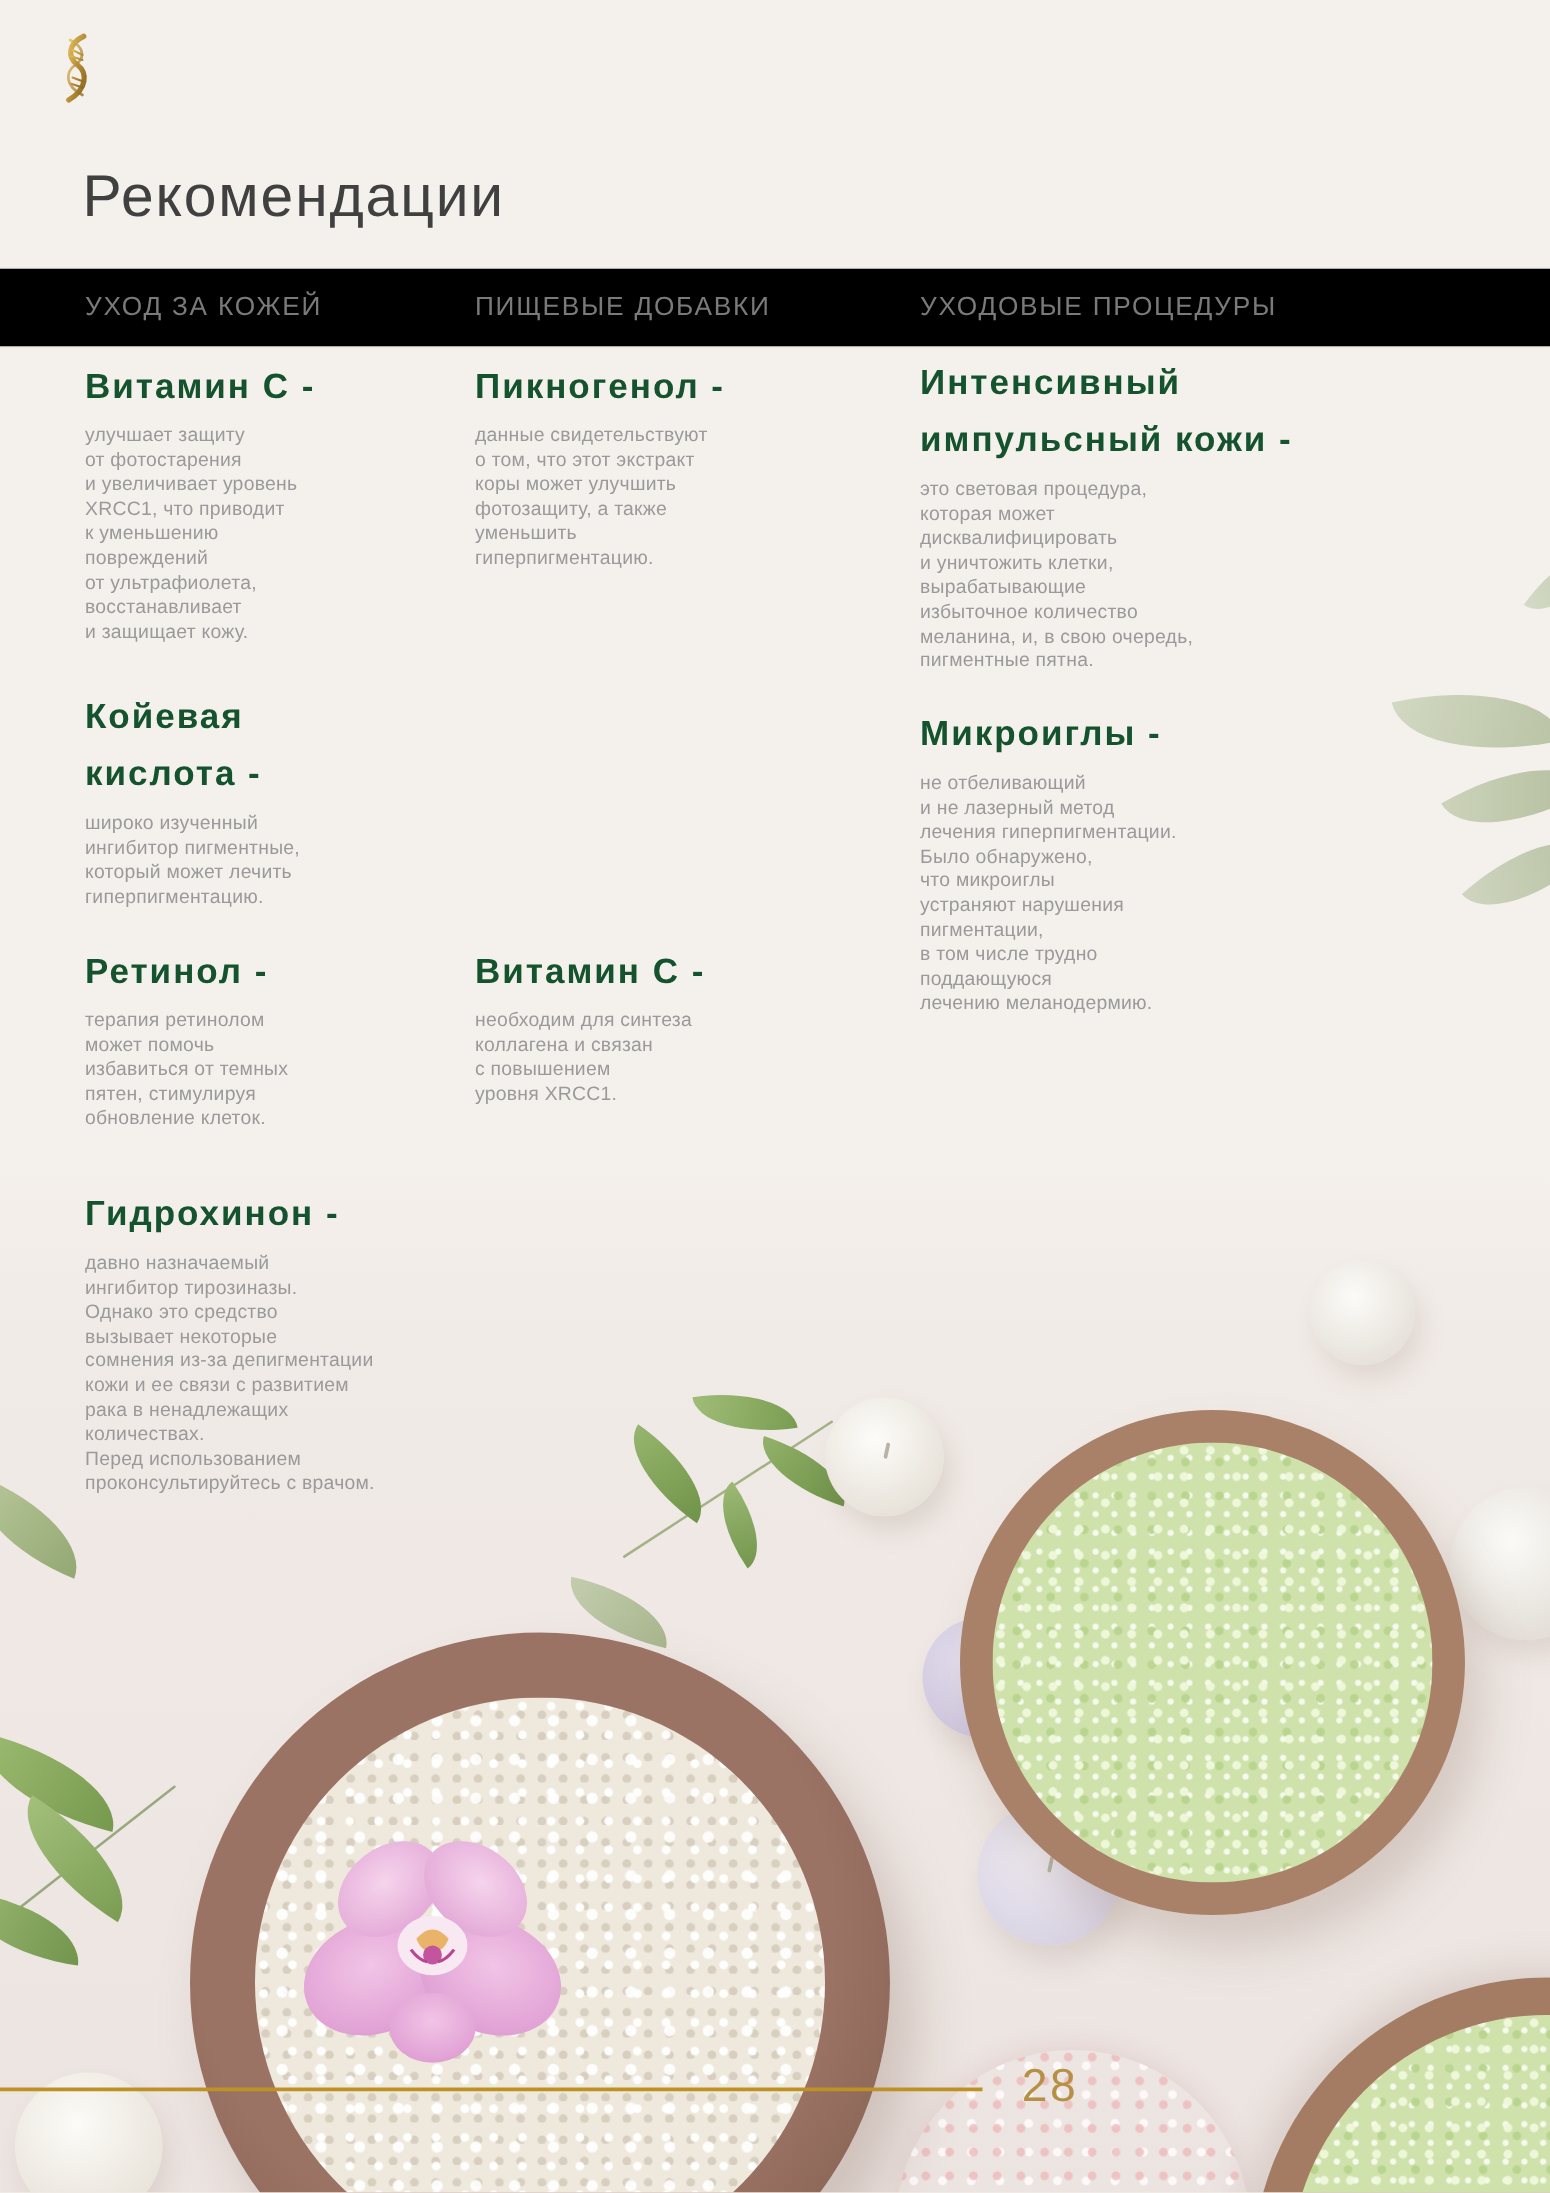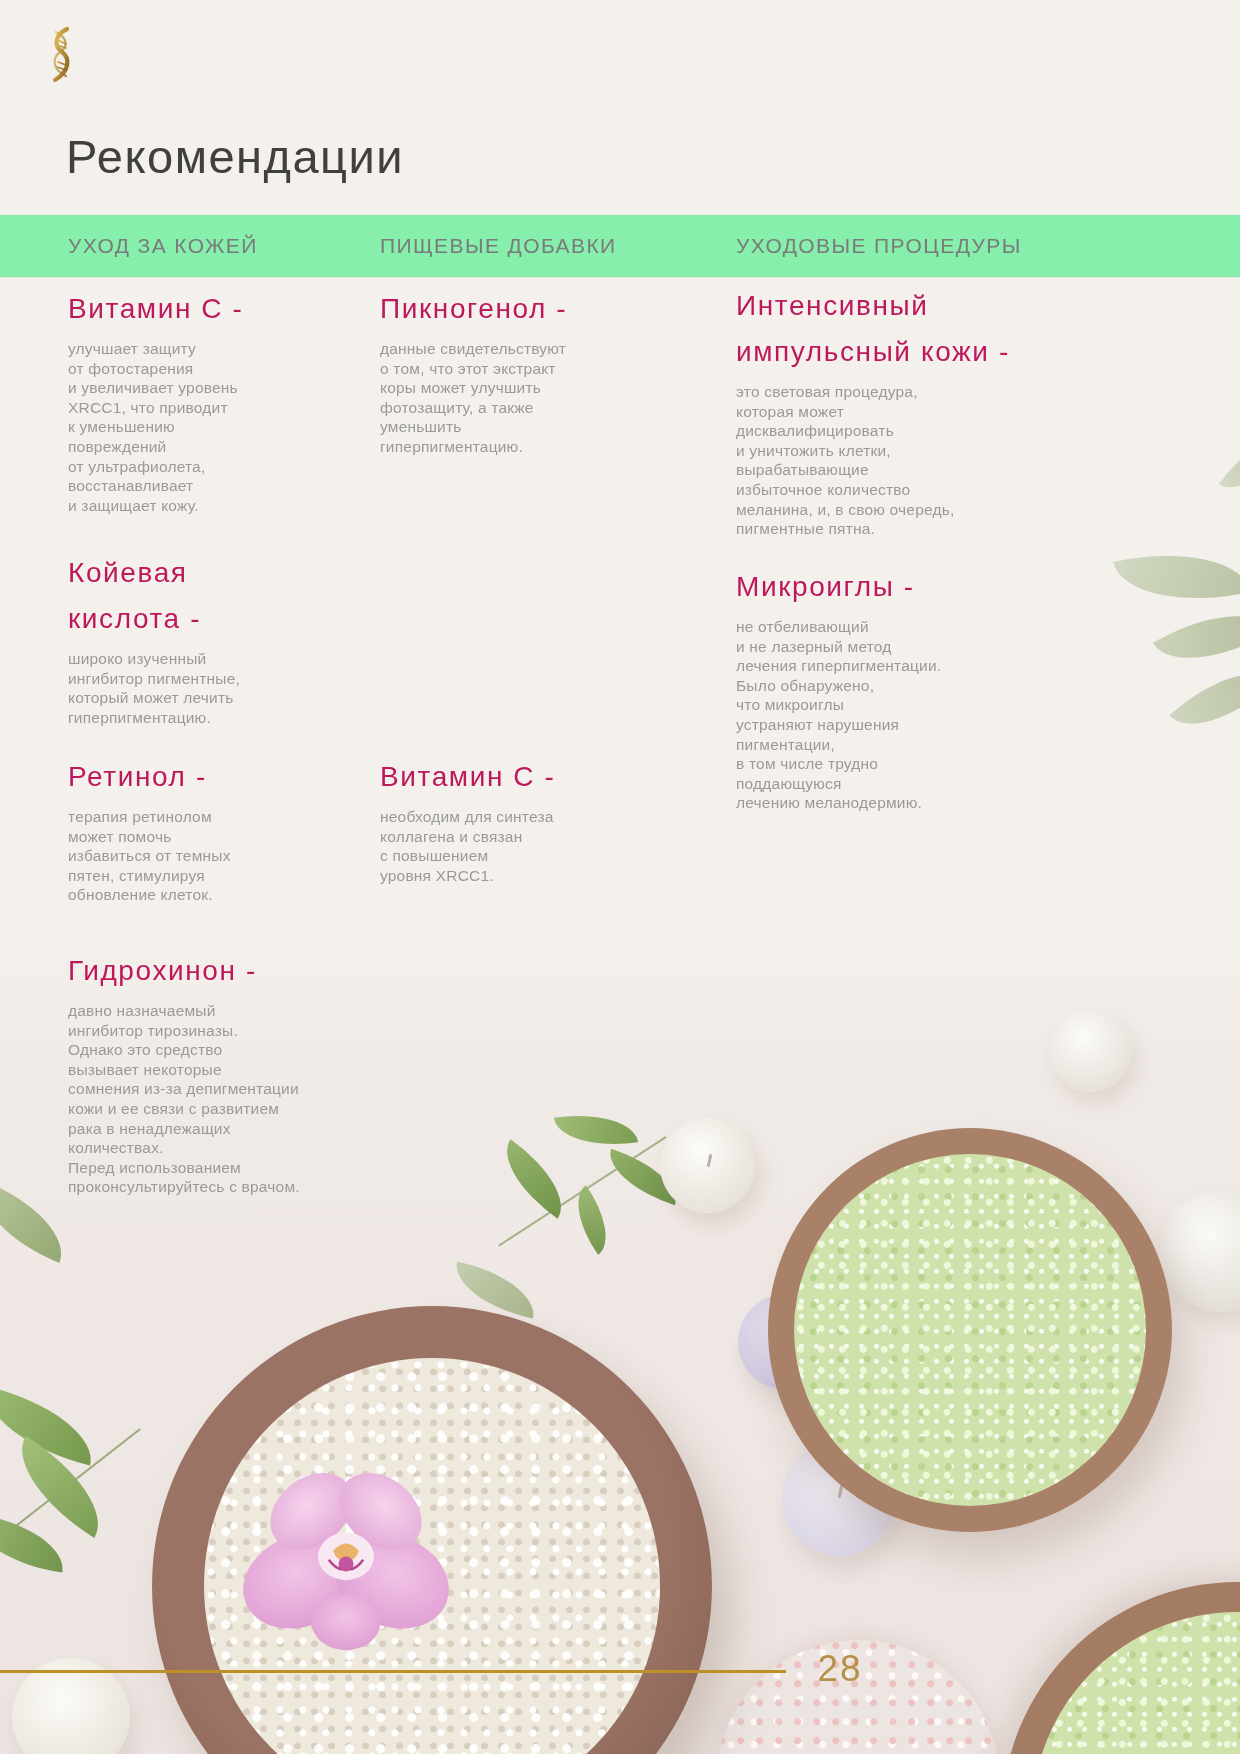--- a/index.html
+++ b/index.html
@@ -2,24 +2,24 @@
 <html lang="ru"><head>
 <meta charset="utf-8">
 <style>
   html,body{margin:0;padding:0;}
   body{font-family:"Liberation Sans","DejaVu Sans",sans-serif;background:#e8e4de;}
   .page{position:relative;width:1240px;height:1754px;margin:0 auto;background:#f4f0ec;overflow:hidden;}
 
   
   .logo{position:absolute;left:46px;top:26px;z-index:4;}
   .page-title{position:absolute;left:66px;top:98px;font-size:47px;font-weight:300;color:#404040;letter-spacing:1.5px;z-index:4;}
-  .band{position:absolute;left:0;top:215px;width:100%;height:62px;background:#86efac;z-index:3;box-shadow:0 -1px 0 rgba(0,0,0,.03),0 1px 1px rgba(0,0,0,.04);}
+  .band{position:absolute;left:0;top:215px;width:100%;height:62px;background:#000000;z-index:3;box-shadow:0 -1px 0 rgba(0,0,0,.03),0 1px 1px rgba(0,0,0,.04);}
   .band-h{position:absolute;top:0;line-height:62px;font-size:21px;font-weight:400;letter-spacing:1.4px;color:#7a7a7a;white-space:pre;}
   .sec{position:absolute;z-index:3;}
-  .sec-h{font-size:28px;line-height:46px;color:#be185d;font-weight:400;letter-spacing:1.6px;white-space:pre;margin:0 0 7px 0;}
+  .sec-h{font-size:28px;line-height:46px;color:#14532d;font-weight:700;letter-spacing:1.6px;white-space:pre;margin:0 0 7px 0;}
   .sec-b{font-size:15.5px;line-height:19.6px;color:#9a9a9a;font-weight:400;letter-spacing:.2px;white-space:pre-line;margin:0;}
 
   .divider{position:absolute;left:0;top:1670px;width:786px;height:3px;background:#bd9126;z-index:6;}
   .page-num{position:absolute;left:800px;top:1648px;width:80px;text-align:center;font-size:37px;font-weight:300;color:#b59045;letter-spacing:2px;z-index:6;}
 
   
   .d{position:absolute;z-index:1;}
   .photo-bg{left:0;top:920px;width:100%;height:834px;background:linear-gradient(180deg,rgba(241,236,231,0) 0%,rgba(240,234,230,.85) 18%,#efe8e4 45%,#ece4e1 100%);}
   .bowl{border-radius:50%;}
   .salt{position:absolute;border-radius:50%;}

